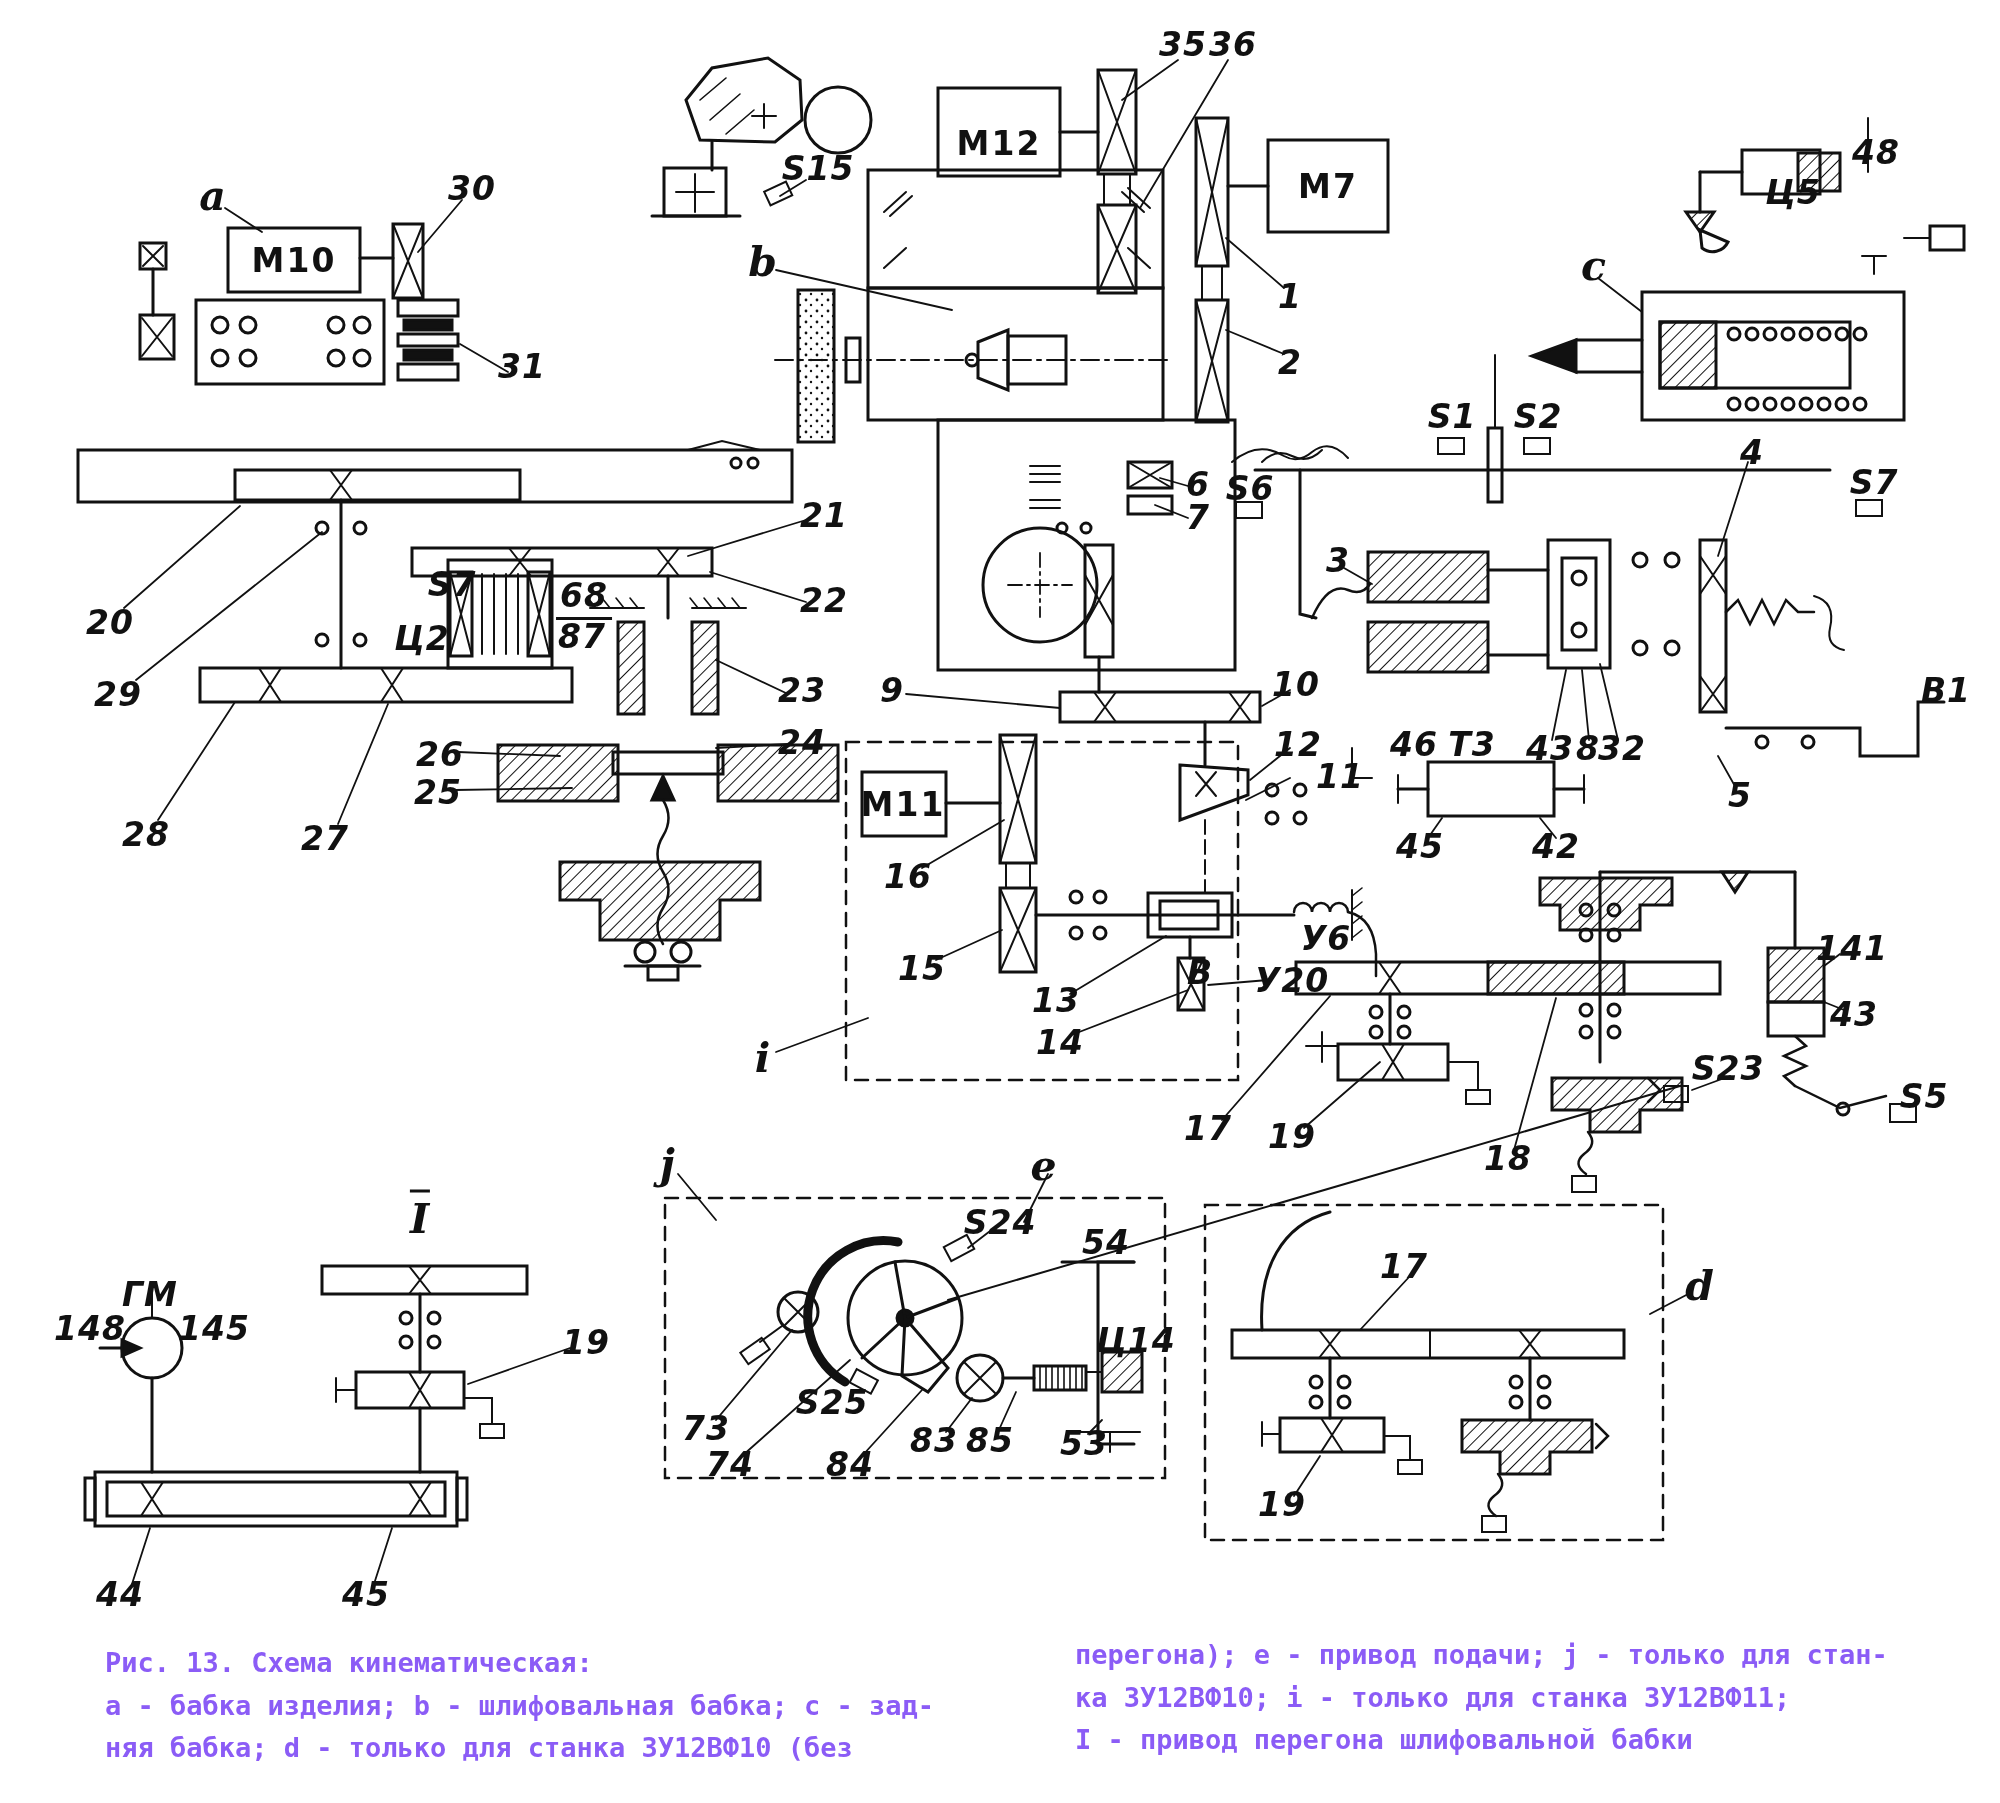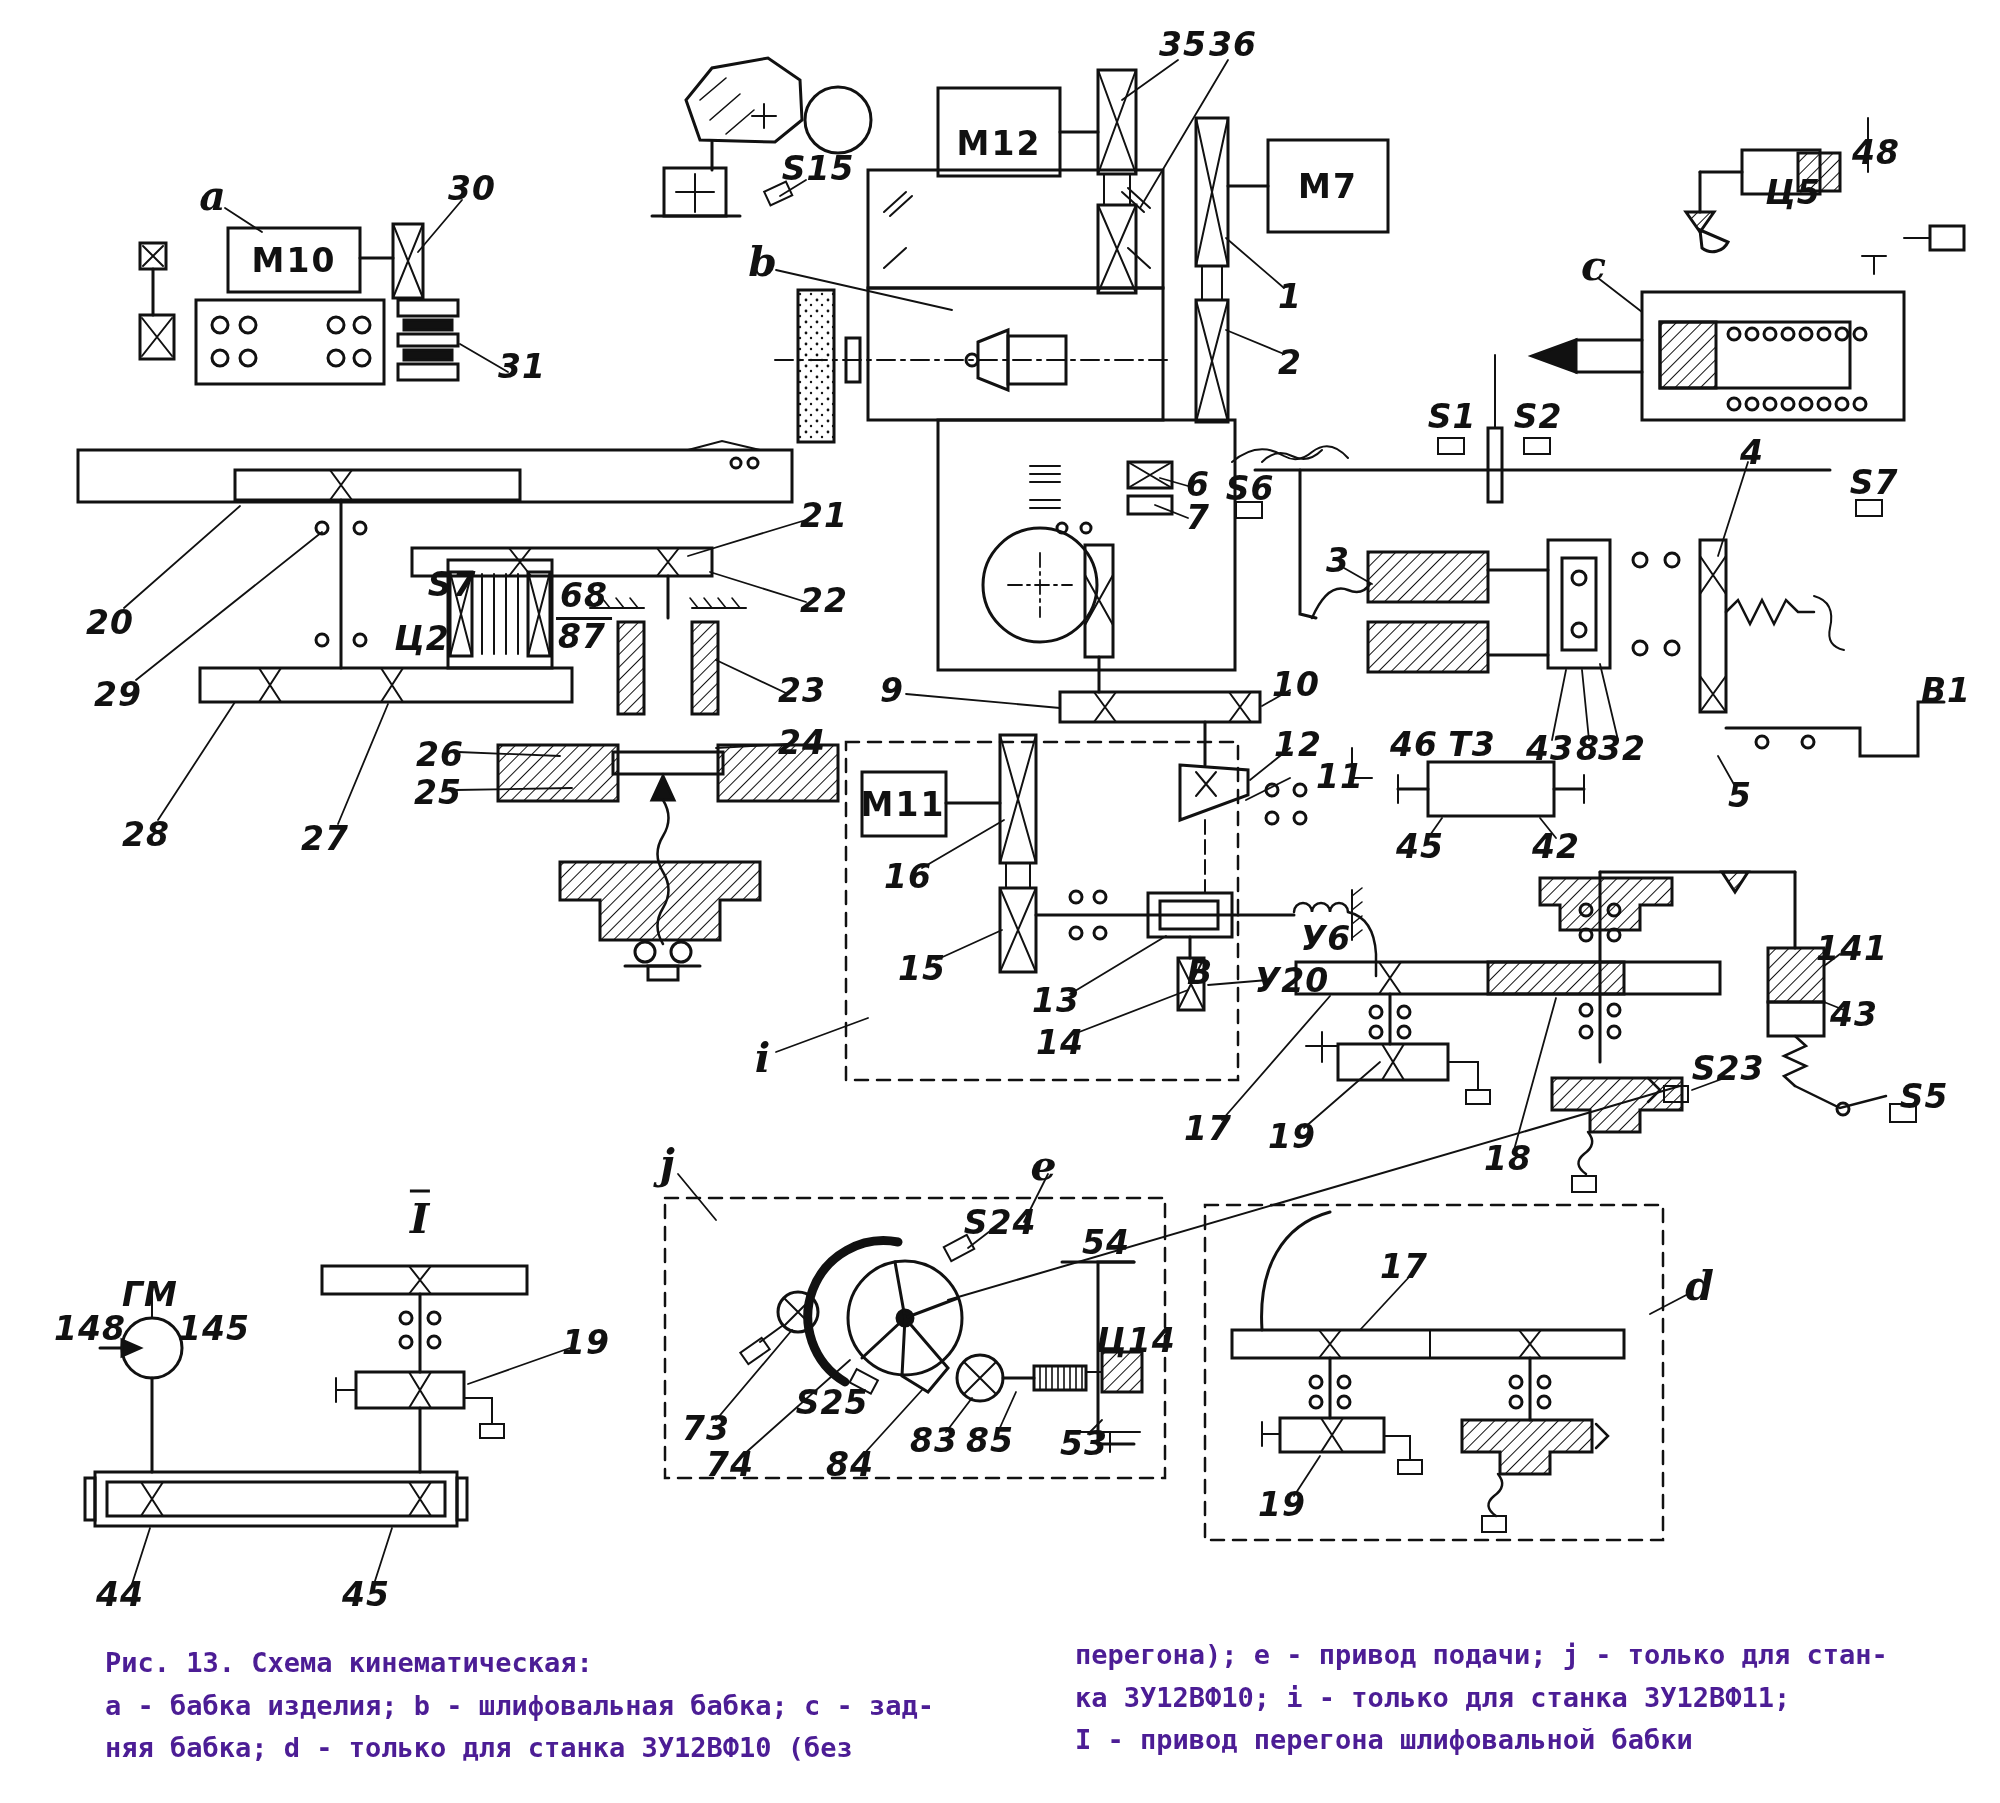--- a/index.html
+++ b/index.html
@@ -8,21 +8,21 @@
   svg.linework{position:absolute;left:0;top:0}
   .labels-layer{position:absolute;left:0;top:0;width:100%;height:100%;pointer-events:none}
   .lbl{position:absolute;transform:translate(-50%,-50%);white-space:nowrap;
        font-family:"DejaVu Sans",sans-serif;font-style:italic;font-weight:bold;
        font-size:33px;letter-spacing:1px;color:#111}
   .lbl.sec{font-family:"DejaVu Serif",serif;font-size:41px;font-weight:600}
   .lbl.overline{display:inline-block;border-top:3px solid #111;padding-top:2px}
   .lbl.motor{font-style:normal;font-weight:bold;font-size:33px;letter-spacing:2px}
   .lbl.fracline{display:inline-block;border-bottom:3px solid #111;padding:0 4px 2px}
   .caption{position:absolute;font-family:"DejaVu Sans Mono",monospace;font-weight:bold;
-           font-size:27px;line-height:1.58;color:#4c1d95;white-space:nowrap}
+           font-size:27px;line-height:1.58;color:#8b5cf6;white-space:nowrap}
   .caption p{margin:0}
 </style>
 </head>
 <body>
 
 <div class="page">
 
 <svg class="linework" width="2000" height="1803" viewBox="0 0 2000 1803" stroke="#111" fill="none" stroke-width="3" stroke-linecap="round">
   <defs>
     <pattern id="h1" width="9" height="9" patternUnits="userSpaceOnUse" patternTransform="rotate(45)">

